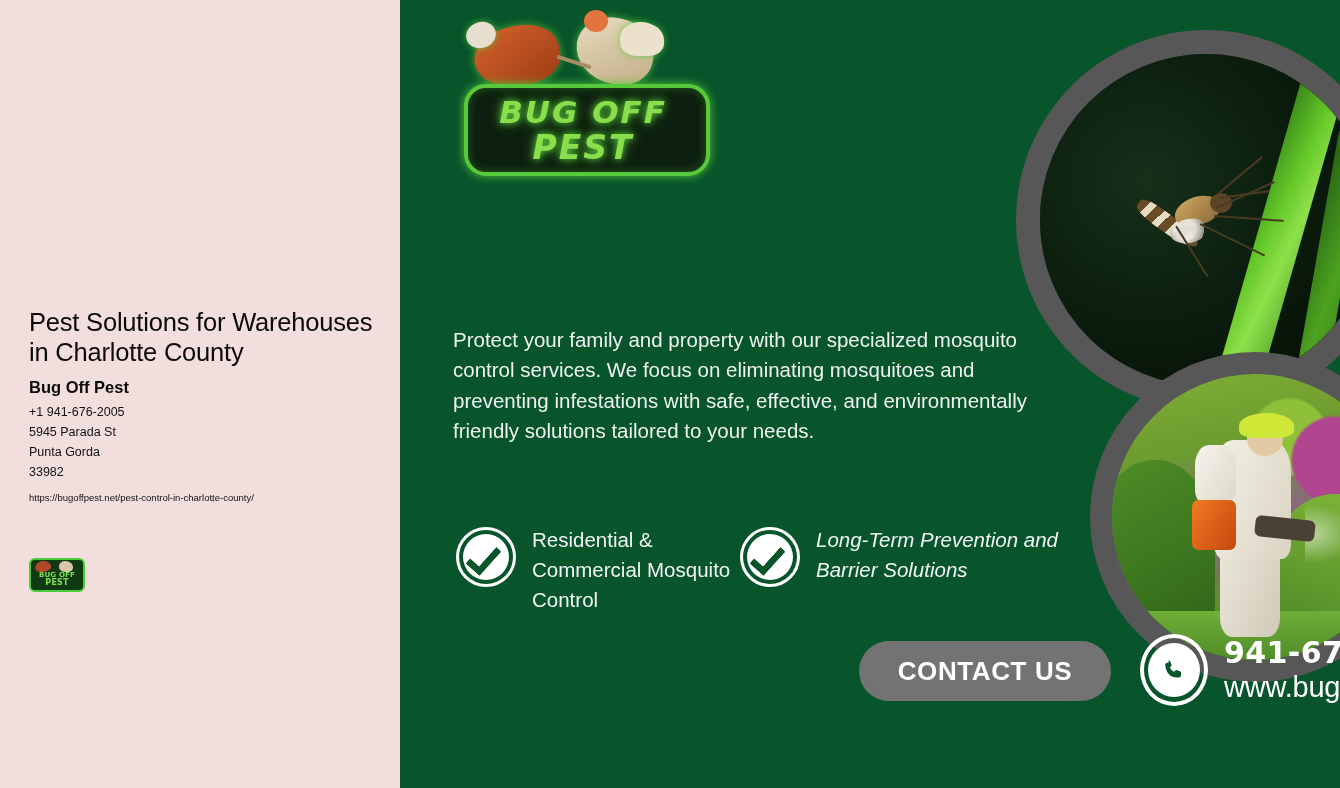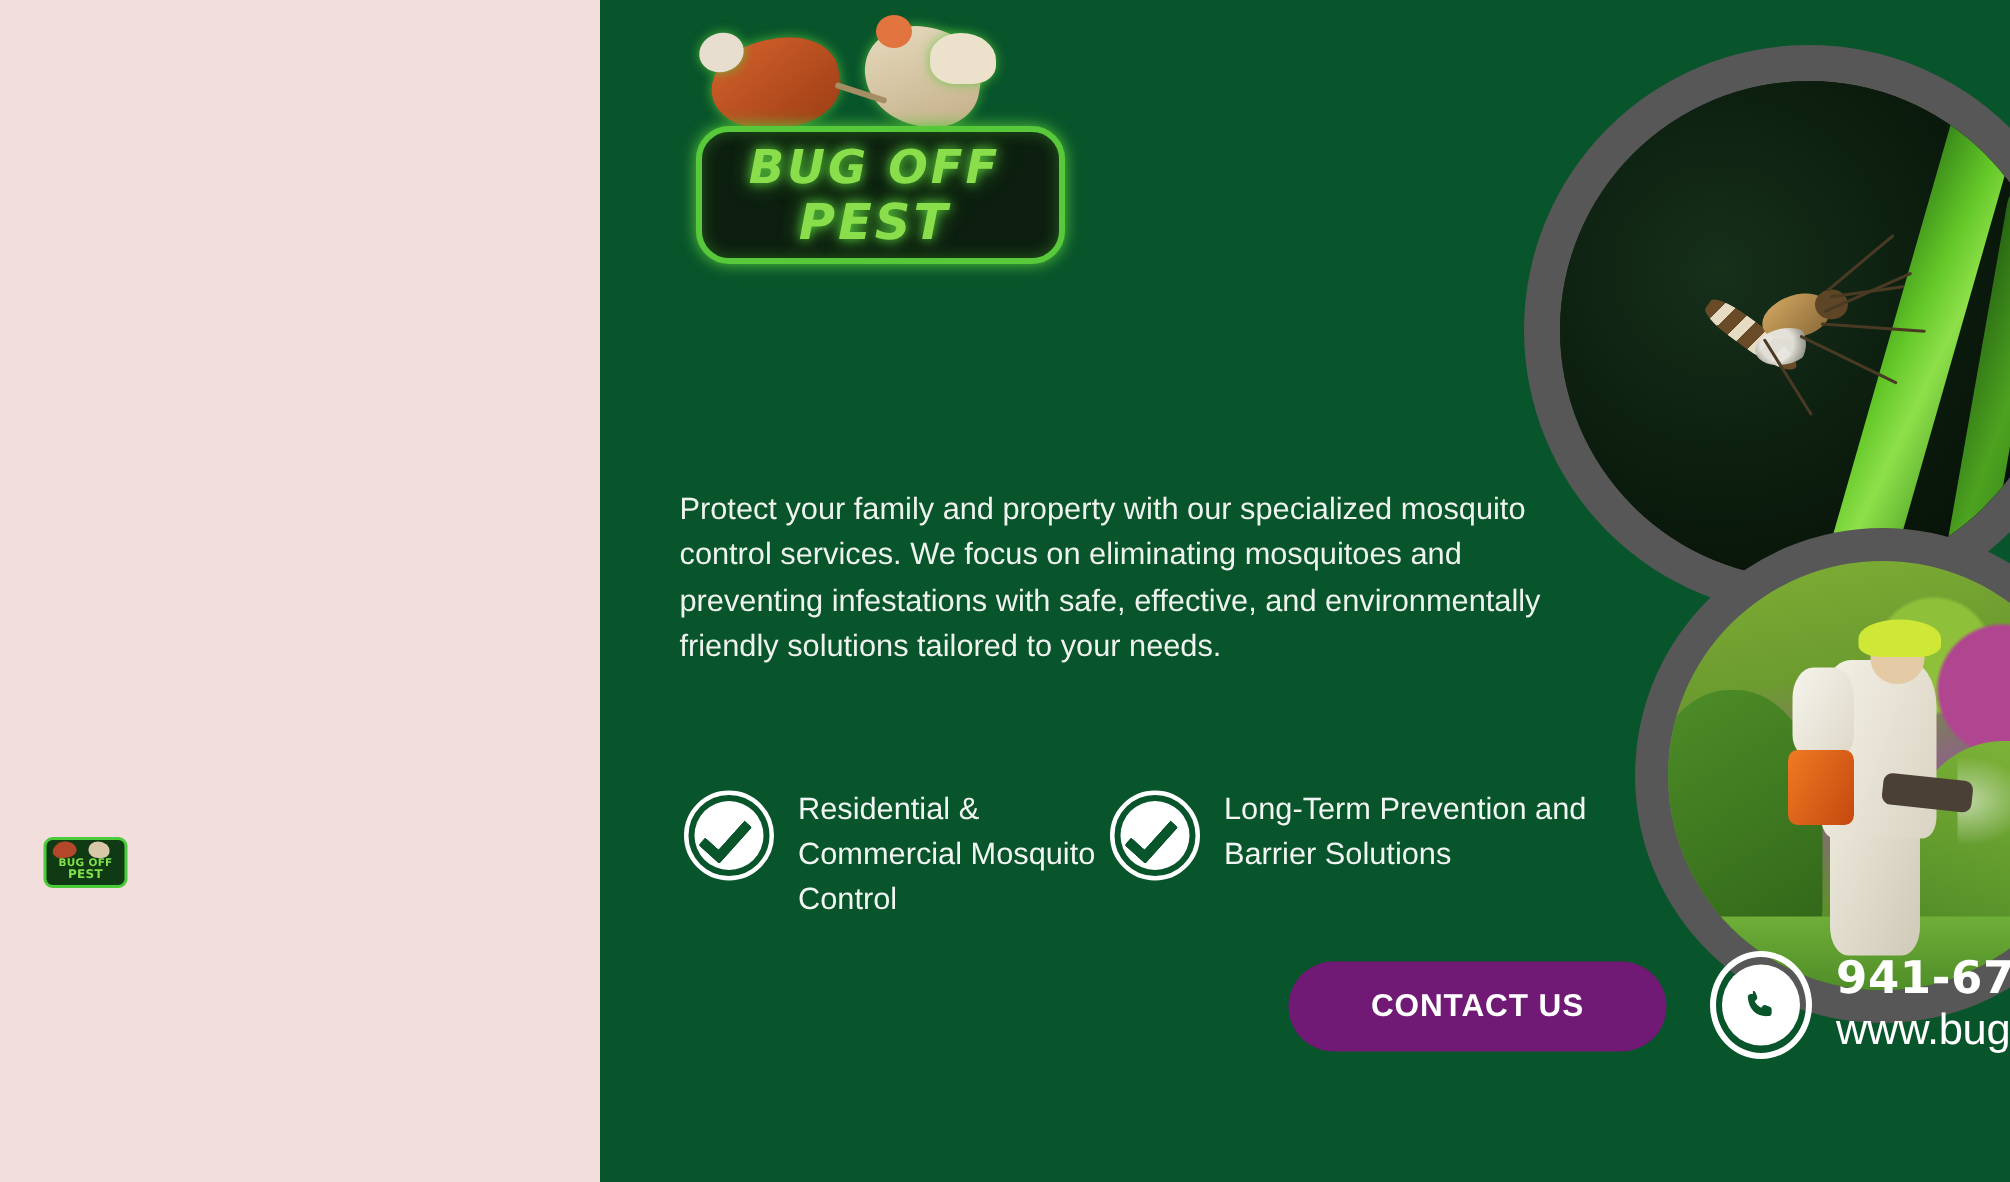--- a/index.html
+++ b/index.html
@@ -188,21 +188,21 @@
 
   .para{
     position:absolute;left:53px;top:325px;width:580px;
     font-size:20.5px;line-height:1.48;color:#eef3ee;margin:0;
   }
 
   
   .features{position:absolute;left:56px;top:525px;width:680px;}
   .feat{position:absolute;display:flex;align-items:flex-start;gap:16px;}
   .feat-1{left:0;top:0;width:300px;}
-  .feat-2{left:284px;top:0;width:330px;}
+  .feat-2{left:284px;top:0;width:330px;font-style:italic;}
   .check{
     position:relative;width:60px;height:60px;flex:0 0 60px;margin-top:2px;
   }
   .check .ring{
     position:absolute;inset:0;border:3.5px solid #fff;border-radius:50%;
   }
   .check .disc{
     position:absolute;left:7px;top:7px;width:46px;height:46px;border-radius:50%;
     background:#fff;
   }
@@ -211,22 +211,22 @@
     border-right:7px solid #08542b;border-bottom:7px solid #08542b;
     transform:rotate(42deg);border-radius:2px;
   }
   .feat-text{
     font-size:20.5px;line-height:1.46;color:#f2f6f2;
   }
 
   
   .cta-btn{
     position:absolute;left:459px;top:641px;width:252px;height:60px;
-    background:#701a75;border-radius:32px;border:none;cursor:pointer;
-    color:#fff;font-size:21px;font-weight:700;letter-spacing:0.6px;
+    background:#737373;border-radius:32px;border:none;cursor:pointer;
+    color:#fff;font-size:26px;font-weight:700;letter-spacing:0.6px;
     display:flex;align-items:center;justify-content:center;
   }
   .phone-block{position:absolute;left:740px;top:634px;display:flex;align-items:center;gap:16px;}
   .phone-icon{position:relative;width:68px;height:72px;flex:0 0 68px;}
   .phone-icon .pring{
     position:absolute;inset:0;border:4px solid #fff;border-radius:50%;
   }
   .phone-icon .pdisc{
     position:absolute;left:8px;top:9px;width:52px;height:54px;border-radius:50%;
     background:#fff;
@@ -242,20 +242,29 @@
   .phone-text .purl{
     font-size:29px;font-weight:400;color:#fff;line-height:1.2;letter-spacing:-0.2px;
   }
 </style>
 </head>
 <body>
 
 <div class="page">
 
   <div class="left-panel">
+    <div class="meta-wrap">
+      <h1 class="meta-title">Pest Solutions for Warehouses in Charlotte County</h1>
+      <div class="meta-company">Bug Off Pest</div>
+      <p class="meta-line">+1 941-676-2005</p>
+      <p class="meta-line">5945 Parada St</p>
+      <p class="meta-line">Punta Gorda</p>
+      <p class="meta-line">33982</p>
+      <p class="meta-url">https://bugoffpest.net/pest-control-in-charlotte-county/</p>
+    </div>
 
     <div class="mini-logo">
       <span class="ml-bug"></span>
       <span class="ml-mouse"></span>
       <span class="ml-t1">BUG OFF</span>
       <span class="ml-t2">PEST</span>
     </div>
   </div>
 
   <div class="flyer">

